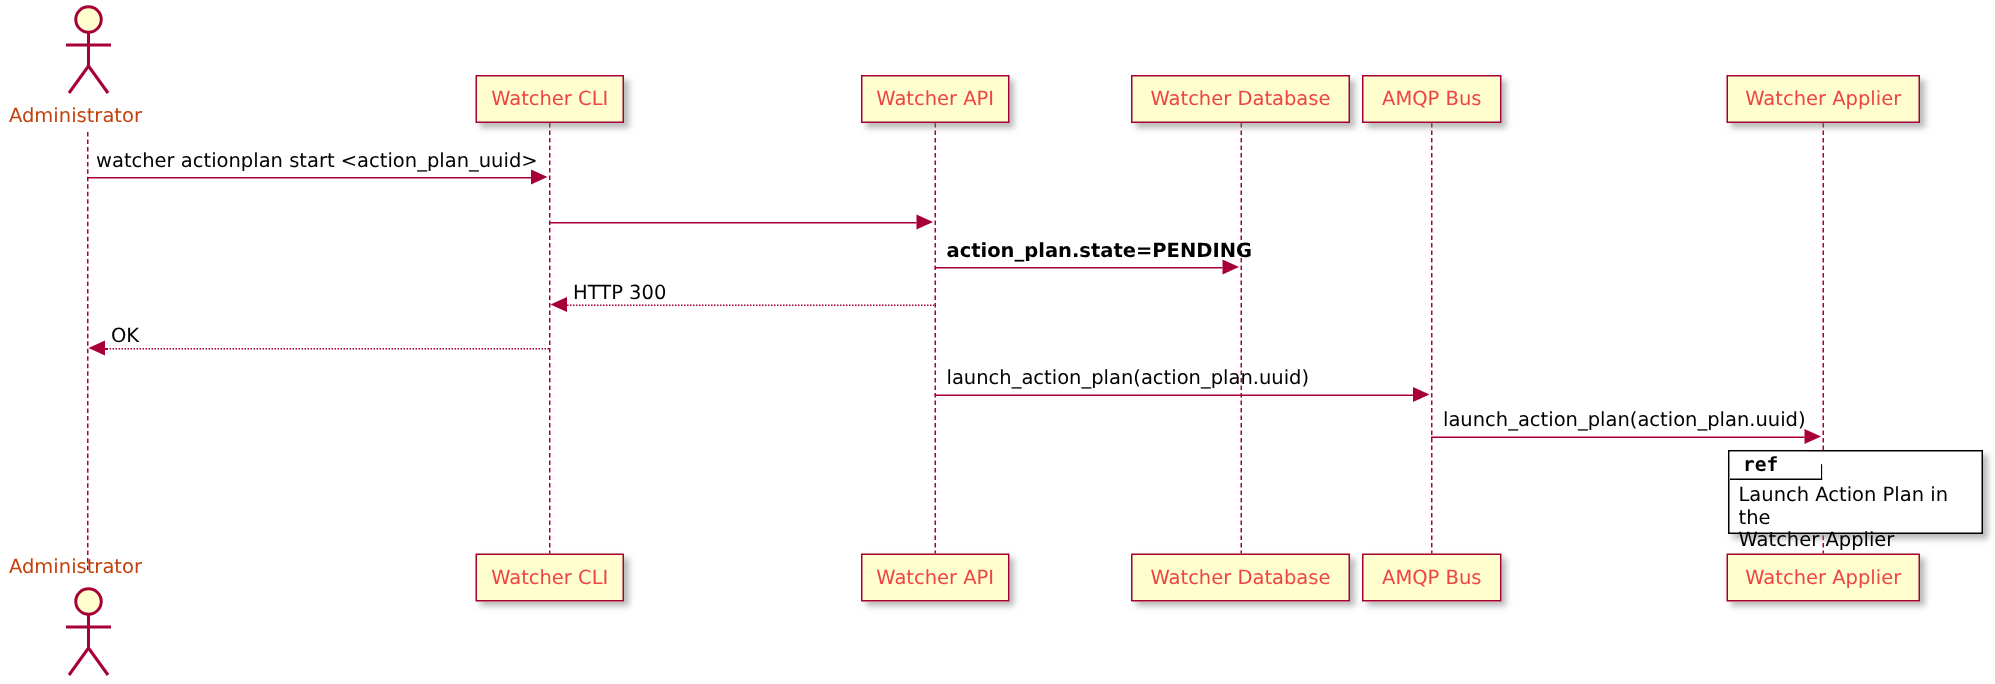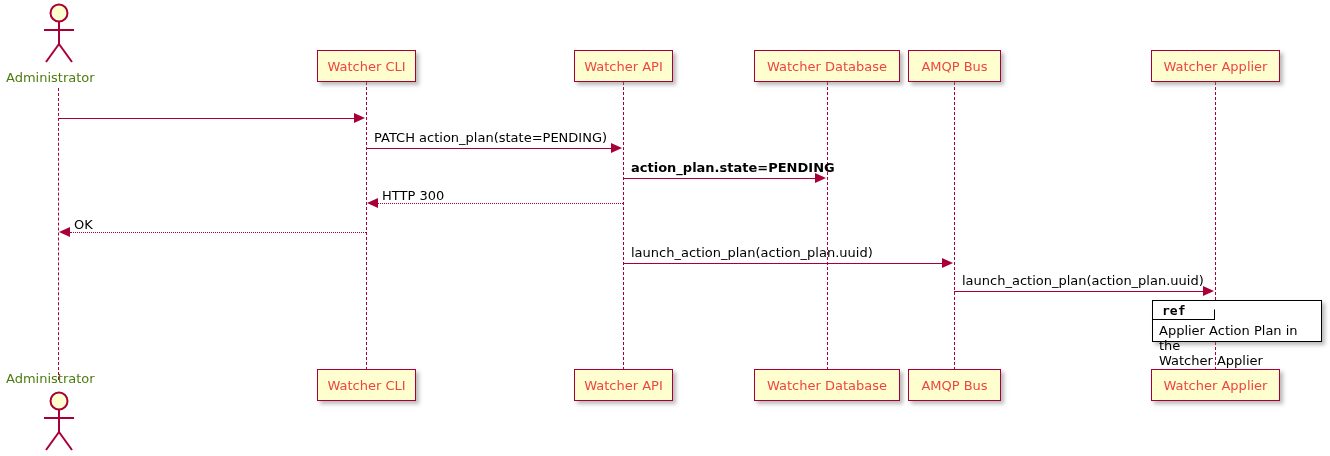--- a/index.html
+++ b/index.html
@@ -42,21 +42,21 @@
     z-index: 1;
   }
   
   .actor {
     position: absolute;
     z-index: 5;
   }
   .actor-label {
     position: absolute;
     font-size: 13px;
-    color: #4d7c0f;
+    color: #c2410c;
     white-space: nowrap;
     z-index: 5;
   }
   
   .msg-line {
     position: absolute;
     height: 0;
     border-top: 1.5px solid #A80036;
     z-index: 3;
   }
@@ -171,24 +171,24 @@
   <div class="participant" style="left:754px; top:50px; width:146px; height:32px;">Watcher Database</div>
   <div class="participant" style="left:908px; top:50px; width:93px; height:32px;">AMQP Bus</div>
   <div class="participant" style="left:1151px; top:50px; width:129px; height:32px;">Watcher Applier</div>
 
   <div class="participant" style="left:317px; top:369px; width:99px; height:32px;">Watcher CLI</div>
   <div class="participant" style="left:574px; top:369px; width:99px; height:32px;">Watcher API</div>
   <div class="participant" style="left:754px; top:369px; width:146px; height:32px;">Watcher Database</div>
   <div class="participant" style="left:908px; top:369px; width:93px; height:32px;">AMQP Bus</div>
   <div class="participant" style="left:1151px; top:369px; width:129px; height:32px;">Watcher Applier</div>
 
+  <div class="msg-label" style="left:64px; top:101px;">watcher actionplan start &lt;action_plan_uuid&gt;</div>
   <div class="msg-line" style="left:58px; top:118px; width:296px;"></div>
   <div class="arrow-head right" style="left:354px; top:113px;"></div>
 
-  <div class="msg-label" style="left:374px; top:131px;">PATCH action_plan(state=PENDING)</div>
   <div class="msg-line" style="left:366px; top:148px; width:245px;"></div>
   <div class="arrow-head right" style="left:611px; top:143px;"></div>
 
   <div class="msg-label" style="left:631px; top:161px;font-weight:bold;">action_plan.state=PENDING</div>
   <div class="msg-line" style="left:623px; top:178px; width:192px;"></div>
   <div class="arrow-head right" style="left:815px; top:173px;"></div>
 
   <div class="msg-label" style="left:382px; top:189px;">HTTP 300</div>
   <div class="msg-line dotted" style="left:378px; top:203px; width:245px;"></div>
   <div class="arrow-head left" style="left:367px; top:198px;"></div>
@@ -198,23 +198,23 @@
   <div class="arrow-head left" style="left:59px; top:227px;"></div>
 
   <div class="msg-label" style="left:631px; top:246px;">launch_action_plan(action_plan.uuid)</div>
   <div class="msg-line" style="left:623px; top:263px; width:319px;"></div>
   <div class="arrow-head right" style="left:942px; top:258px;"></div>
 
   <div class="msg-label" style="left:962px; top:274px;">launch_action_plan(action_plan.uuid)</div>
   <div class="msg-line" style="left:954px; top:291px; width:249px;"></div>
   <div class="arrow-head right" style="left:1203px; top:286px;"></div>
 
-  <div class="ref-box" style="left:1152px; top:300px; width:170px; height:42px;">
+  <div class="ref-box" style="left:1152px; top:300px; width:170px; height:56px;">
     <div class="ref-tab" style="width:62px;">
       <span class="ref-tab-label">ref</span>
     </div>
     <div class="ref-body">
-      <div>Applier Action Plan in the</div>
+      <div>Launch Action Plan in the</div>
       <div>Watcher Applier</div>
     </div>
   </div>
 
 </div>
 
 </body></html>

